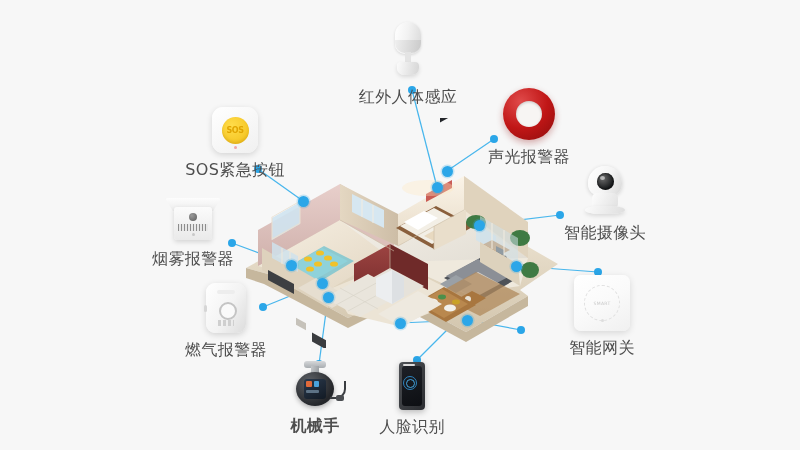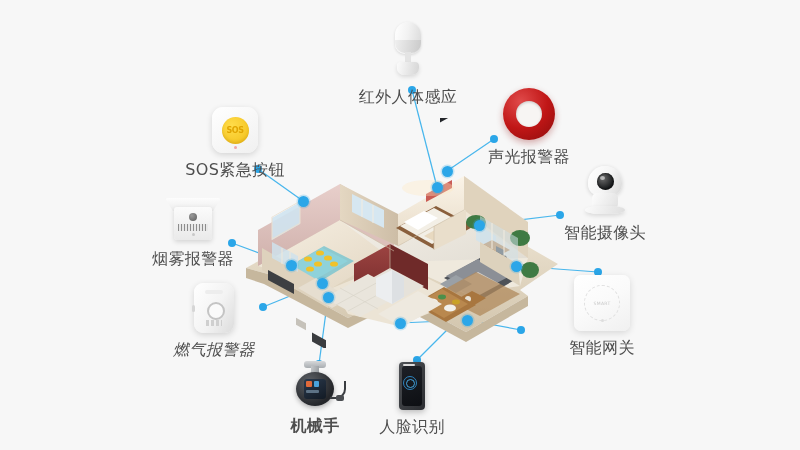--- a/index.html
+++ b/index.html
@@ -400,21 +400,21 @@
           <div class="plate"></div>
           <div class="body"></div>
           <div class="eye"></div>
           <div class="grill"></div>
           <div class="dot"></div>
         </div>
     </div>
     <div class="cap">烟雾报警器</div>
   </div>
 
-  <div class="node" style="left:214px;top:283px;font-style:italic;">
+  <div class="node" style="left:226px;top:283px;">
     <div class="art">
       <div class="gas">
           <div class="top"></div>
           <div class="knob"></div>
           <div class="bars"></div>
           <div class="side"></div>
         </div>
     </div>
     <div class="cap">燃气报警器</div>
   </div>

